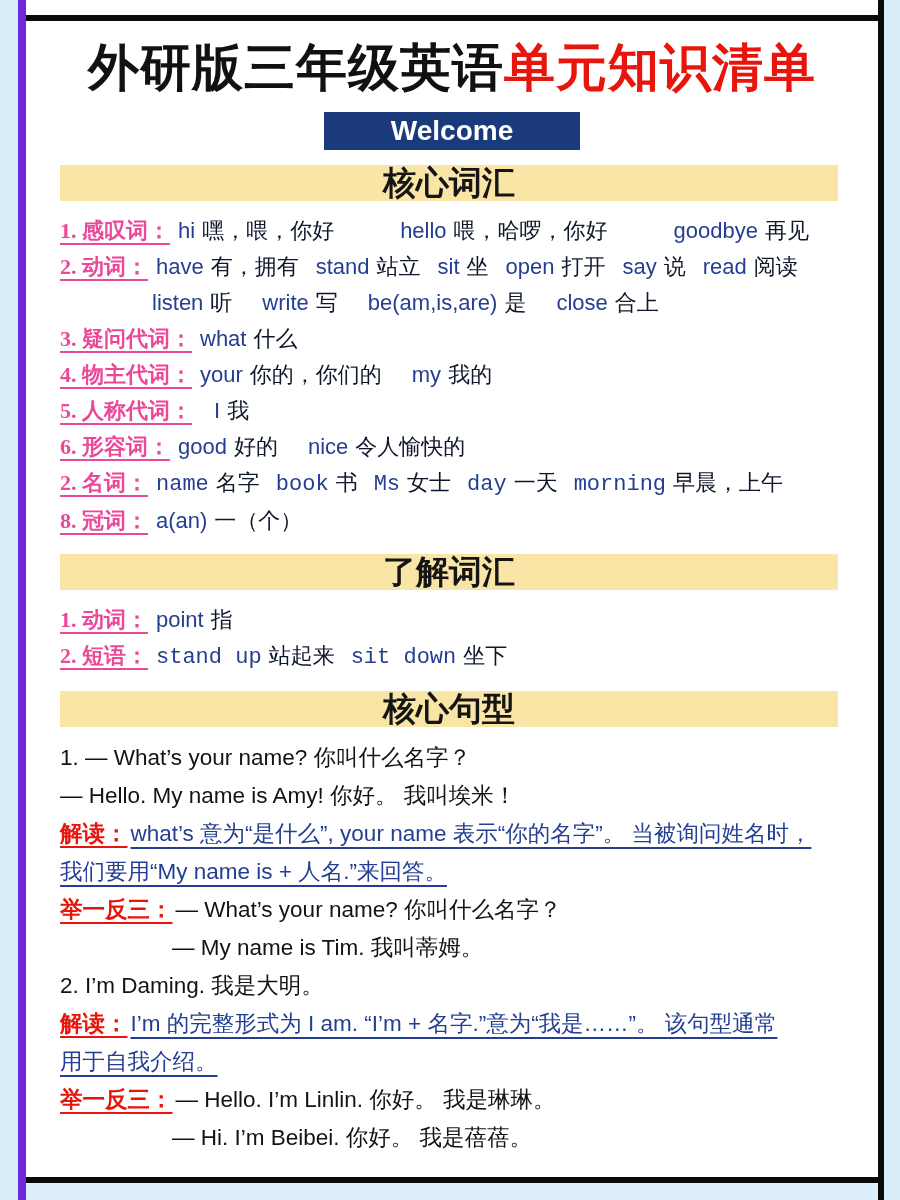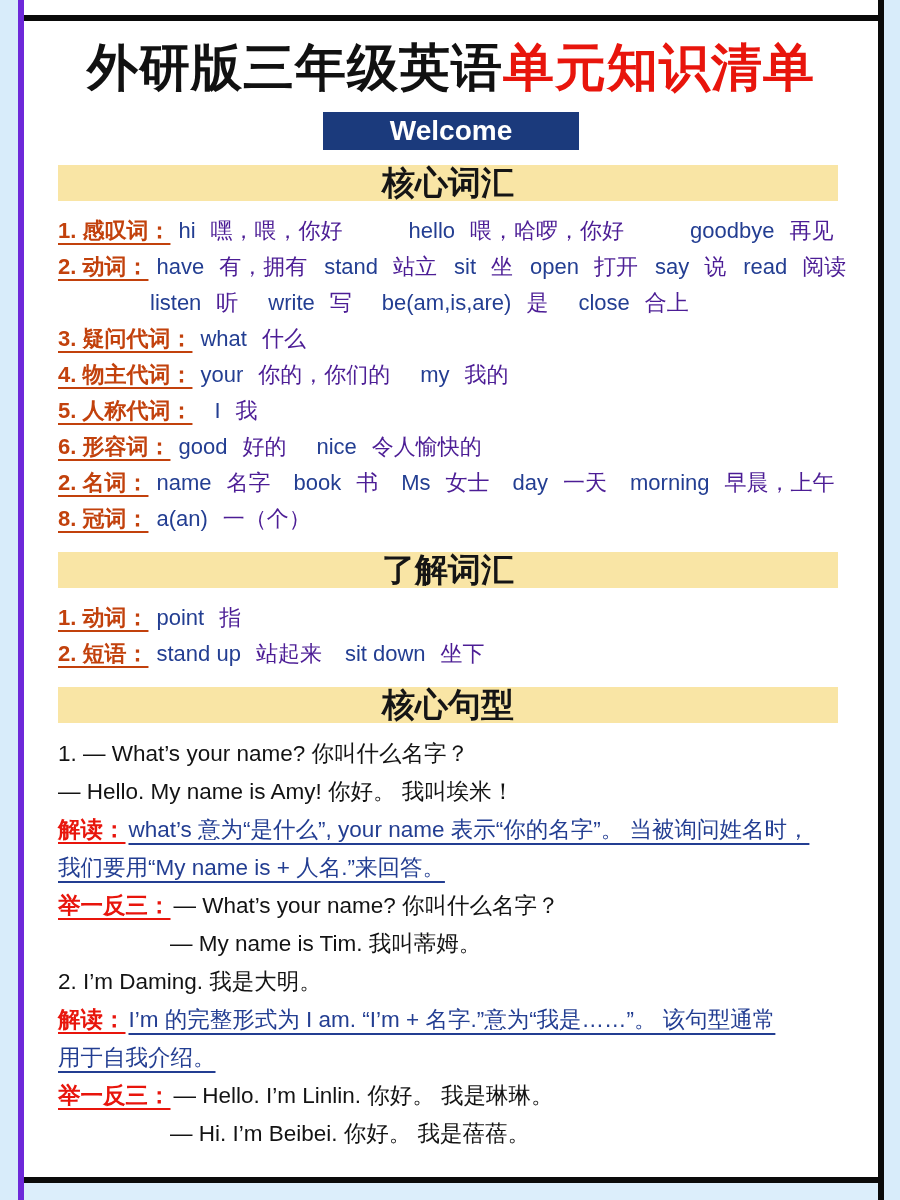--- a/index.html
+++ b/index.html
@@ -4,21 +4,21 @@
 <style>
   html,body{margin:0;padding:0;}
   body{
     width:900px;height:1200px;position:relative;
     background:#d8ecfa;
     font-family:"Liberation Sans","DejaVu Sans",sans-serif;
     overflow:hidden;
   }
   .column{
     position:absolute;left:18px;top:0;width:866px;height:1200px;
-    box-sizing:border-box;border-left:6px solid #6d28d9;border-right:6px solid #0a0a0a;
+    box-sizing:border-box;border-left:8px solid #6d28d9;border-right:6px solid #0a0a0a;
     background:#ffffff;display:flex;flex-direction:column;
   }
   .gap-top{height:15px;background:#ffffff;flex:0 0 auto;}
   .card{
     box-sizing:border-box;height:1168px;flex:0 0 auto;
     border-top:6px solid #0a0a0a;border-bottom:6px solid #0a0a0a;
     background:#ffffff;padding:0 34px;
   }
   .tail{flex:1;background:#dceefb;}
 
@@ -31,31 +31,31 @@
     color:#ffffff;text-align:center;font-size:28px;font-weight:700;line-height:38px;
   }
 
   .sec-header{
     margin:15px 6px 12px 0;background:#f9e5a5;color:#151515;
     text-align:center;font-size:33px;font-weight:700;height:36px;line-height:36px;
   }
 
   .vline{display:flex;align-items:baseline;line-height:36px;font-size:22px;font-weight:500;white-space:nowrap;}
   .vlabel{
-    color:#c2410c;font-weight:700;margin-right:8px;white-space:nowrap;
-    text-decoration:underline;text-decoration-thickness:2px;text-underline-offset:5px;
+    color:#ec4899;font-weight:700;margin-right:8px;white-space:nowrap;
+    text-decoration:underline;text-decoration-thickness:2px;text-underline-offset:5px;font-family:Liberation Serif, serif;
   }
   .vitems{display:flex;column-gap:34px;}
   .gxl{column-gap:66px;}
   .gs{column-gap:17px;}
   .gm{column-gap:42px;gap:30px;}
-  .g7{column-gap:23px;}
+  .g7{column-gap:16px;font-family:Liberation Mono, monospace;}
   .cont{padding-left:92px;}
   .en{color:#233e92;}
-  .zh{color:#4c1d95;margin-left:15px;}
+  .zh{color:#0f172a;margin-left:7px;}
 
   .s-line{line-height:38px;font-size:22.5px;color:#131313;font-weight:500;}
   .rlabel{
     color:#e8150c;font-weight:700;margin-right:3px;
     text-decoration:underline;text-decoration-thickness:2px;text-underline-offset:5px;
   }
   .blue-u{
     color:#233e92;
     text-decoration:underline;text-decoration-thickness:2px;text-underline-offset:6px;
   }

